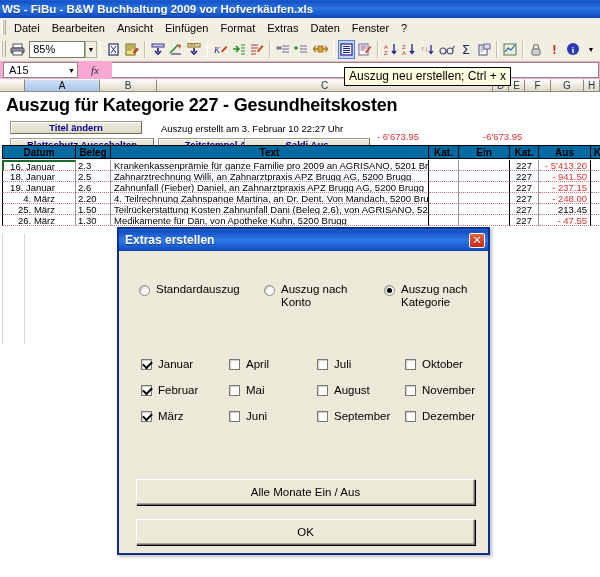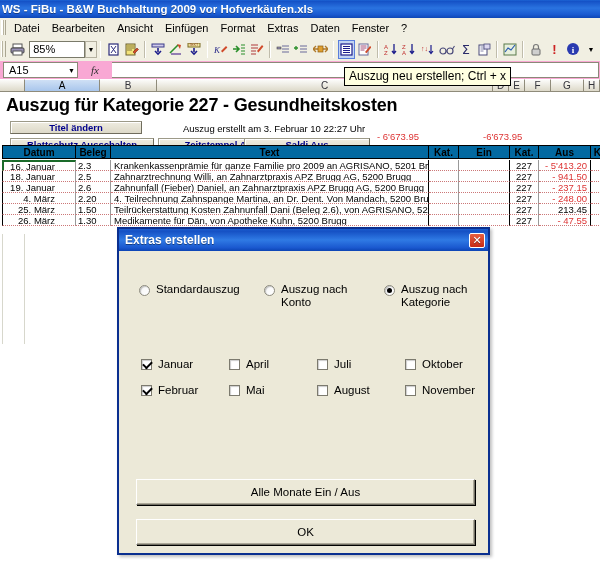--- a/index.html
+++ b/index.html
@@ -397,21 +397,21 @@
 
   <div class="sheet">
 
     <div class="bigtitle">Auszug für Kategorie 227 - Gesundheitskosten</div>
 
     <div class="xbtn" style="left:10px;top:29px;width:132px;">Titel ändern</div>
     <div class="xbtn" style="left:10px;top:46px;width:144px;">Blattschutz Ausschalten</div>
     <div class="xbtn" style="left:158px;top:46px;width:126px;">Zeitstempel Aus</div>
     <div class="xbtn" style="left:244px;top:46px;width:126px;">Saldi Aus</div>
 
-    <div class="stamp" style="left:183px;top:31px;">Auszug erstellt am 3. Februar 10   22:27 Uhr</div>
+    <div class="stamp" style="left:161px;top:31px;">Auszug erstellt am 3. Februar 10   22:27 Uhr</div>
 
     <div class="sumred" style="left:377px;top:39px;">- 6'673.95</div>
     <div class="sumred" style="left:483px;top:39px;">-6'673.95</div>
 
     <div class="thead">
       <div style="width:74px">Datum</div>
       <div style="width:35px">Beleg</div>
       <div style="width:318px">Text</div>
       <div style="width:30px">Kat.</div>
       <div style="width:51px">Ein</div>
@@ -544,20 +544,38 @@
           </div>
           <div class="mitem" style="width:88px;">
             <span class="cbx"></span>
             <span>August</span>
           </div>
           <div class="mitem">
             <span class="cbx"></span>
             <span>November</span>
           </div>
         </div>
+        <div class="mrow">
+          <div class="mitem" style="margin-left:22px;width:88px;">
+            <span class="cbx on"></span>
+            <span>März</span>
+          </div>
+          <div class="mitem" style="width:88px;">
+            <span class="cbx"></span>
+            <span>Juni</span>
+          </div>
+          <div class="mitem" style="width:88px;">
+            <span class="cbx"></span>
+            <span>September</span>
+          </div>
+          <div class="mitem">
+            <span class="cbx"></span>
+            <span>Dezember</span>
+          </div>
+        </div>
       </div>
 
 
       <div class="btn widebtn" style="top:228px;">Alle Monate Ein / Aus</div>
       <div class="btn widebtn" style="top:268px;">OK</div>
 
     </div>
   </div>
 
 </div>

